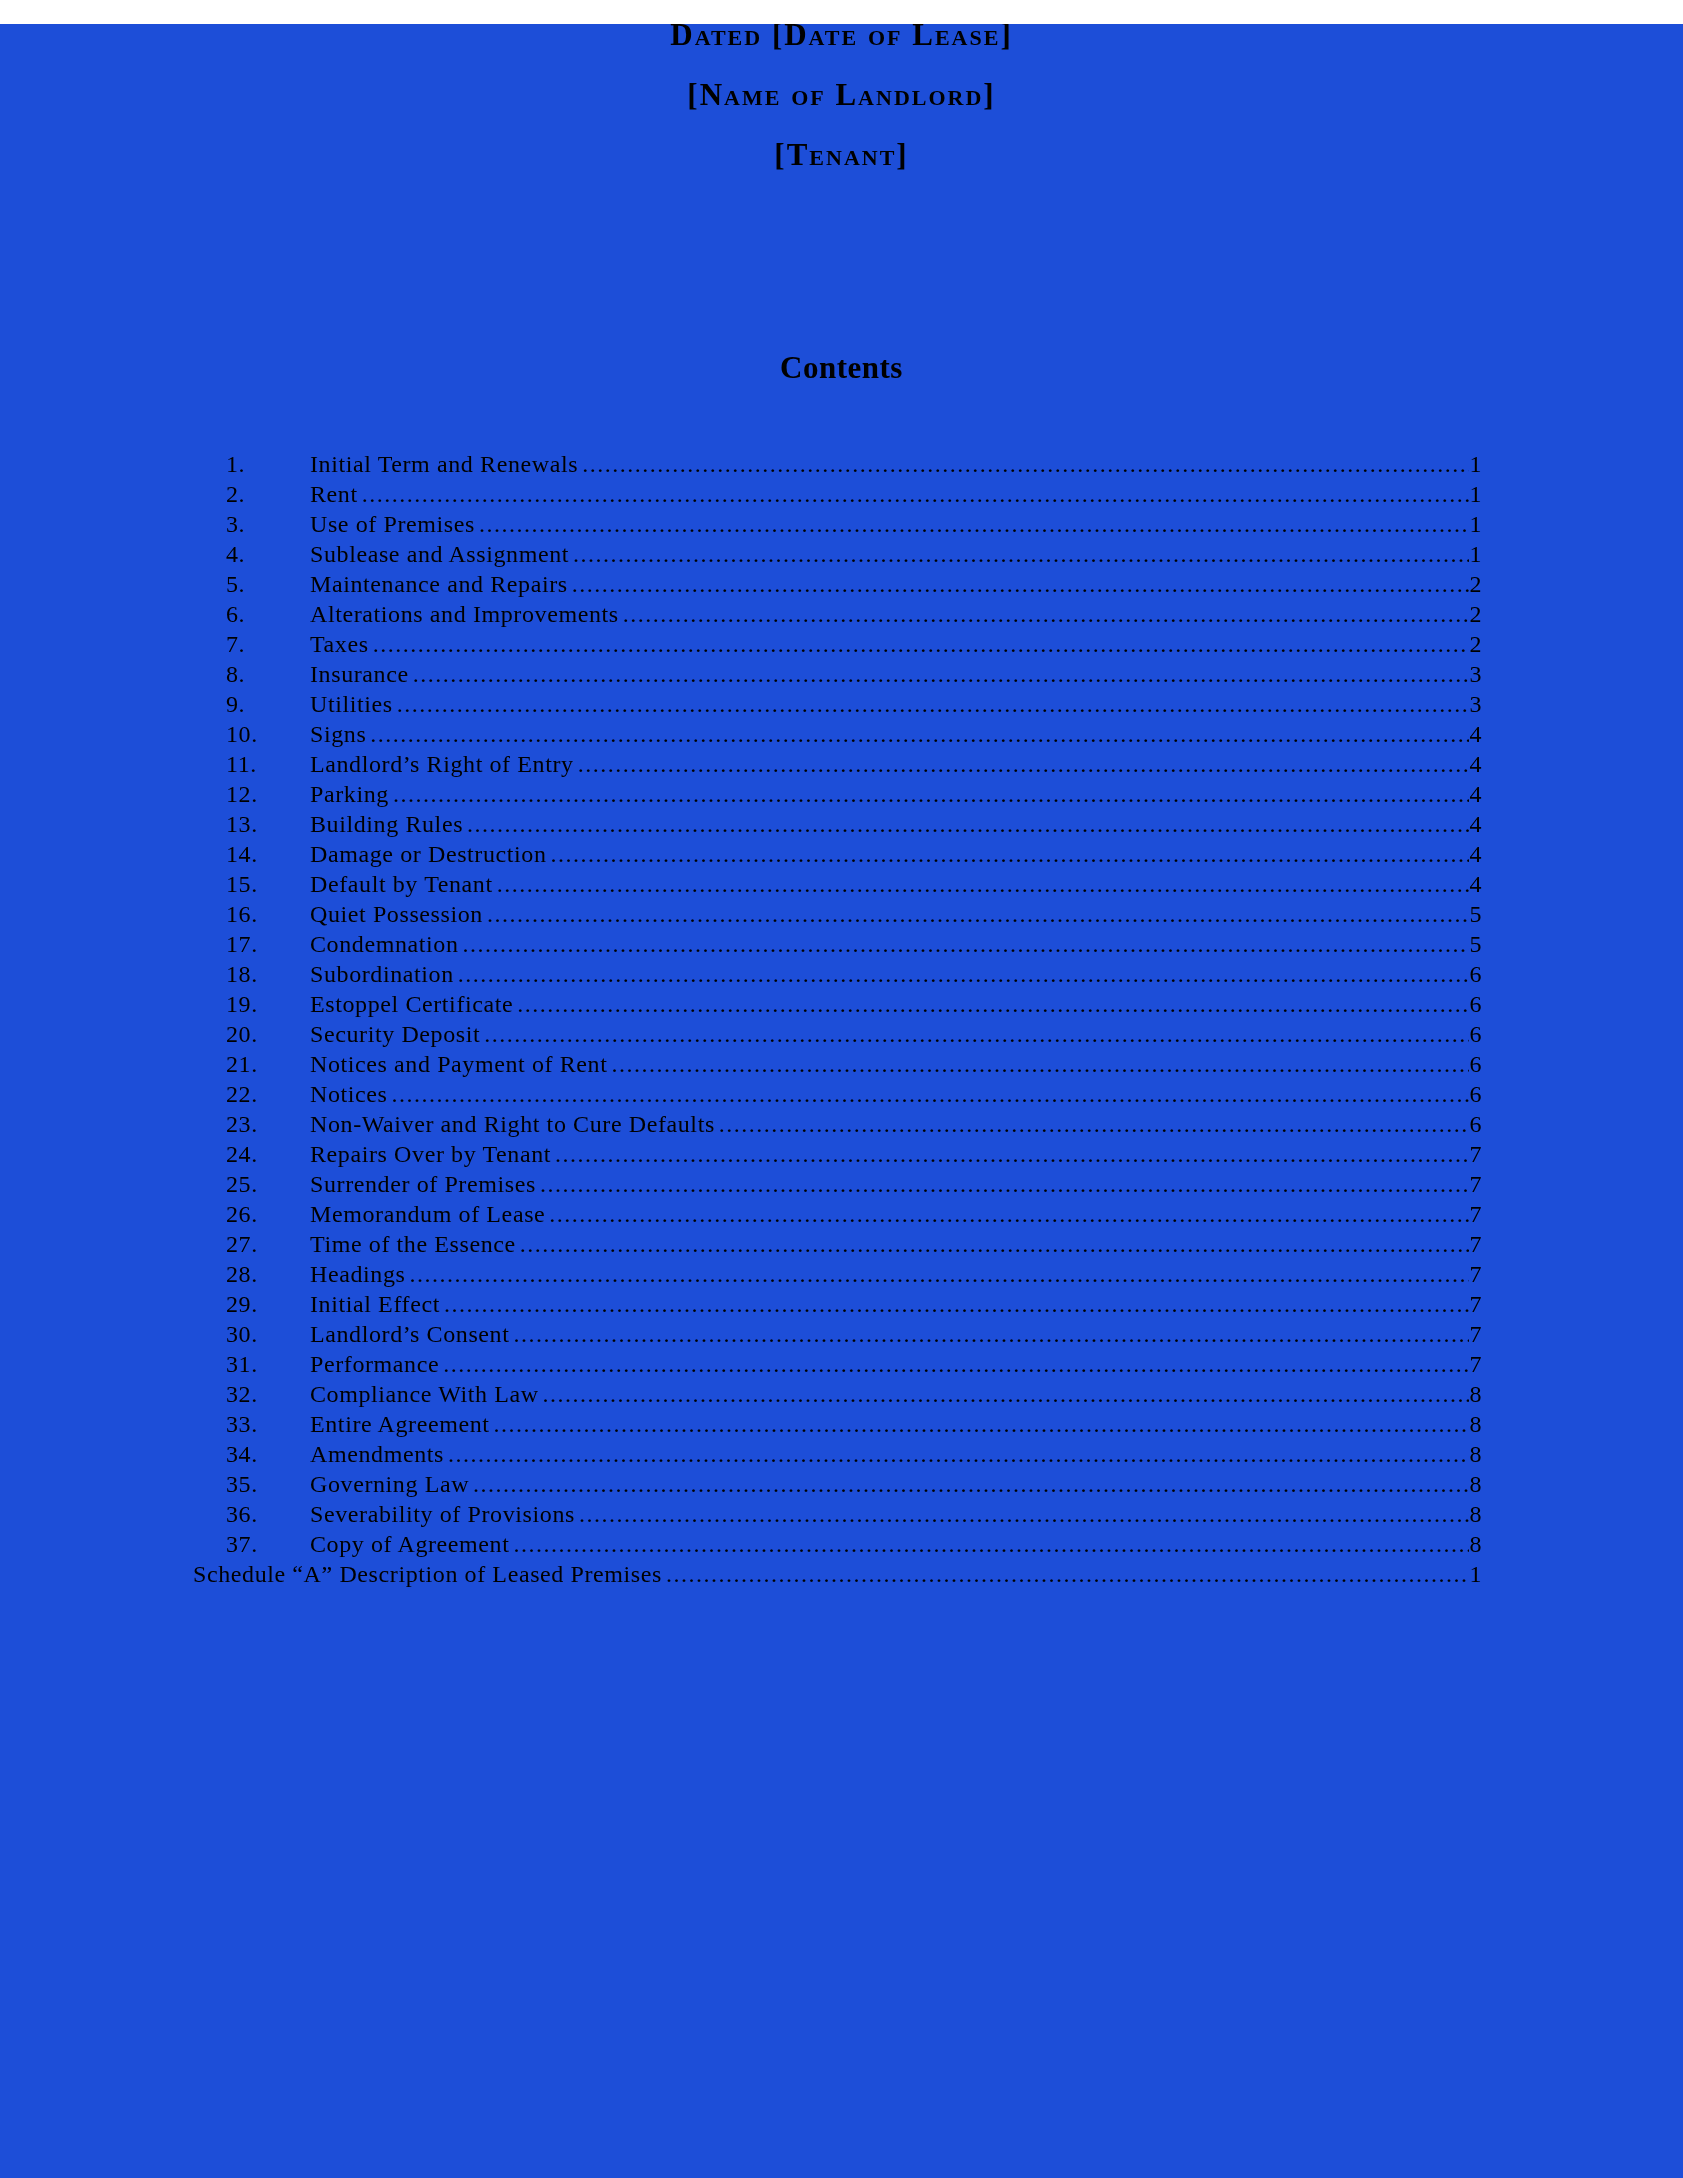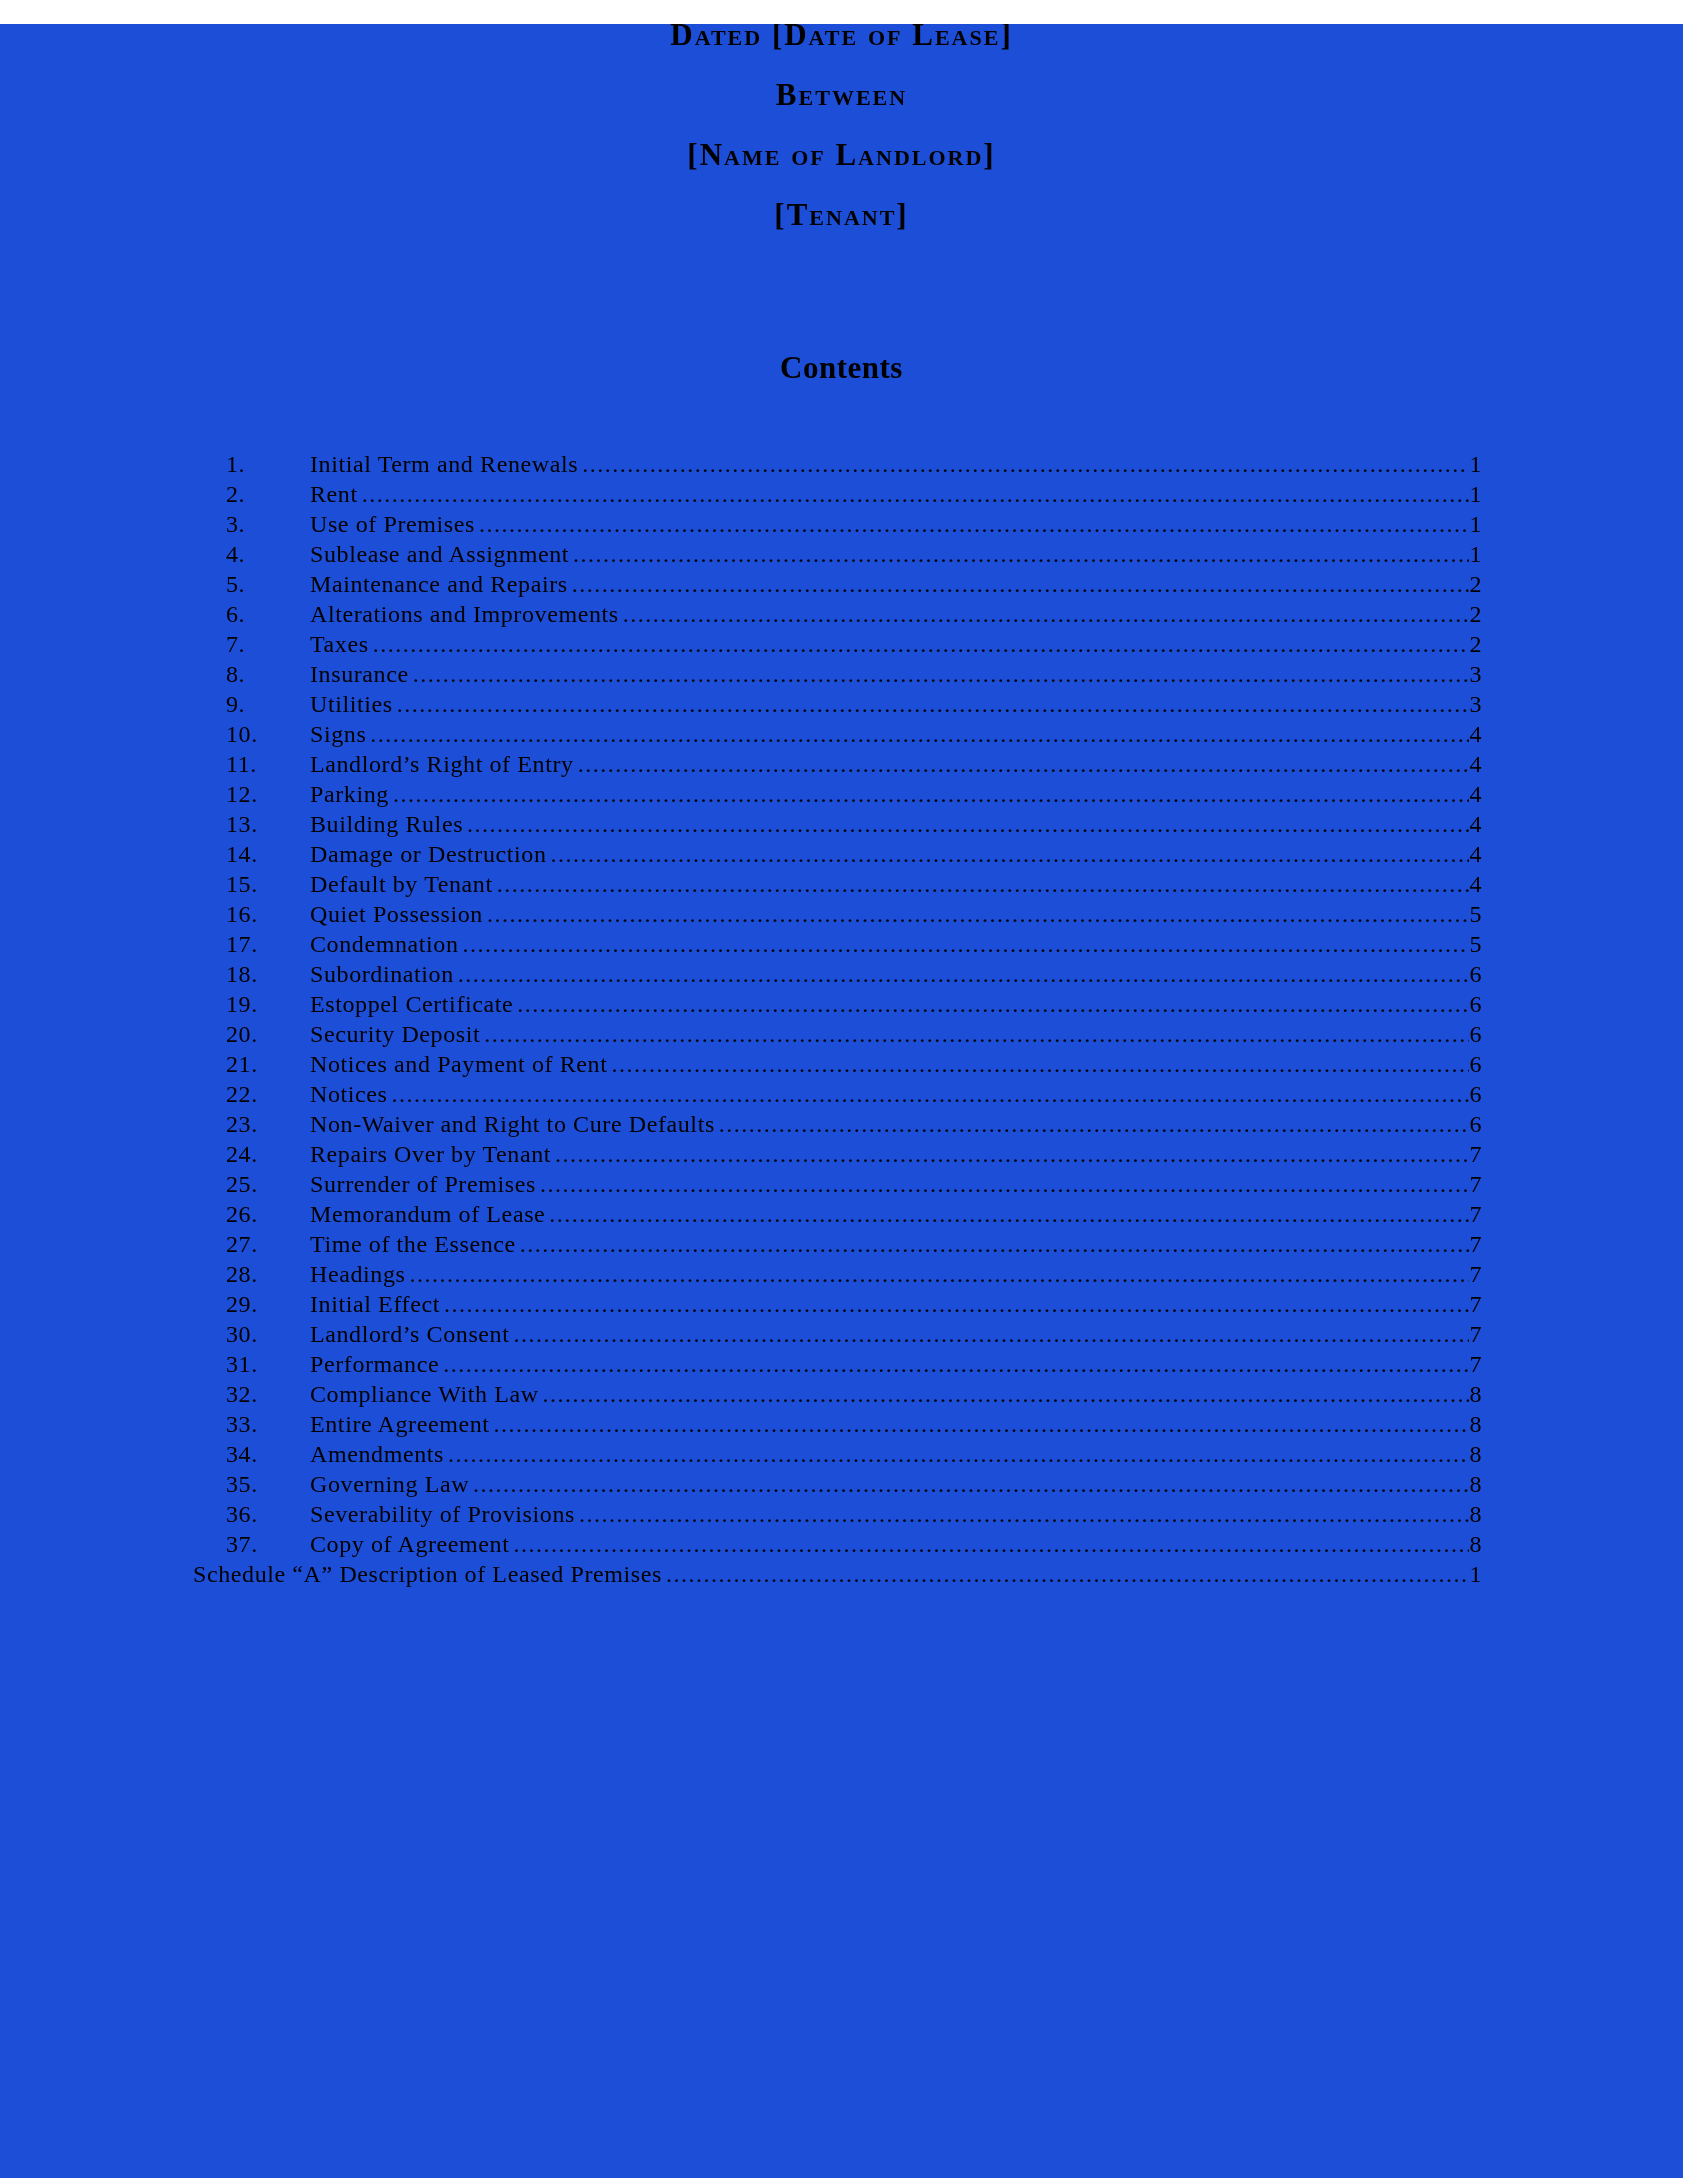--- a/index.html
+++ b/index.html
@@ -76,21 +76,20 @@
     flex: 0 0 auto;
   }
 </style>
 </head>
 <body>
 
 <div class="page">
 
   <div class="doc-header">
     <div>Dated [Date of Lease]</div>
-    <div>Between</div>
     <div>[Name of Landlord]</div>
     <div>[Tenant]</div>
   </div>
 
   <div class="contents-heading">Contents</div>
 
   <div class="toc" id="toc">
       <div class="toc-row">
         <span class="toc-num">1.</span>
         <span class="toc-title">Initial Term and Renewals</span>

